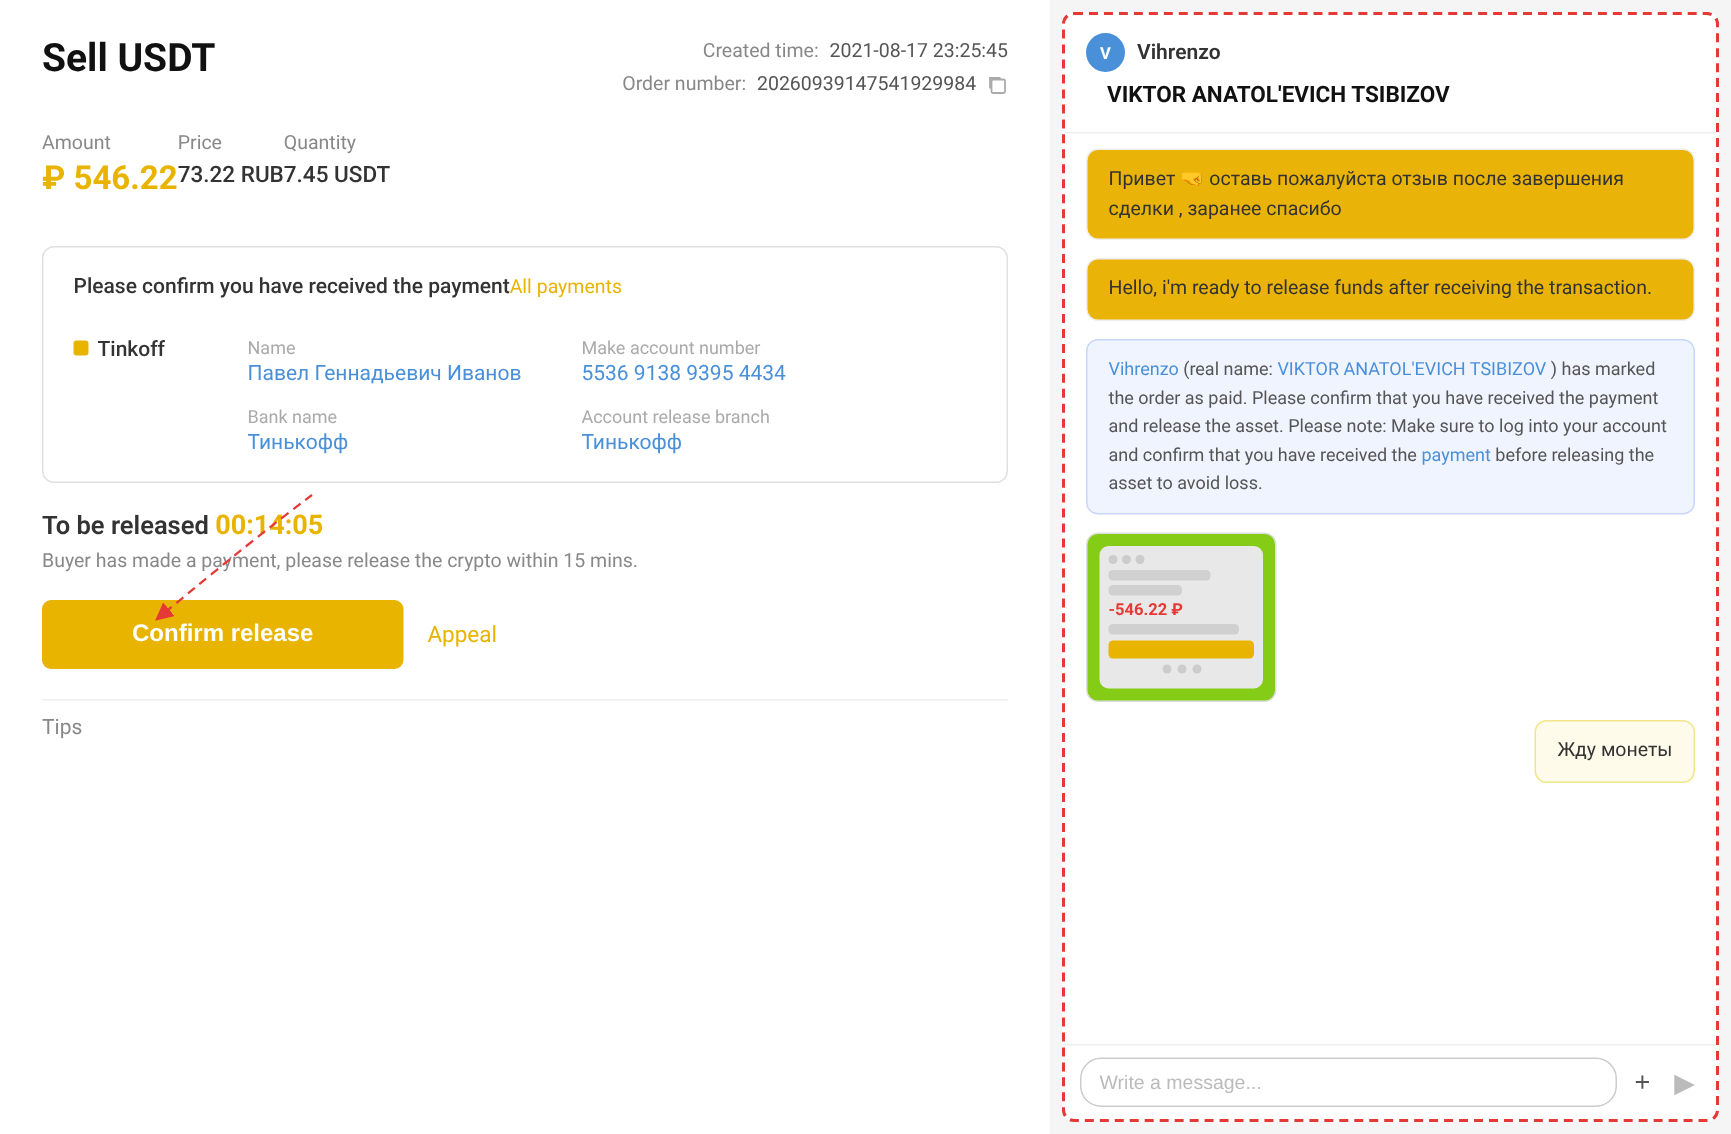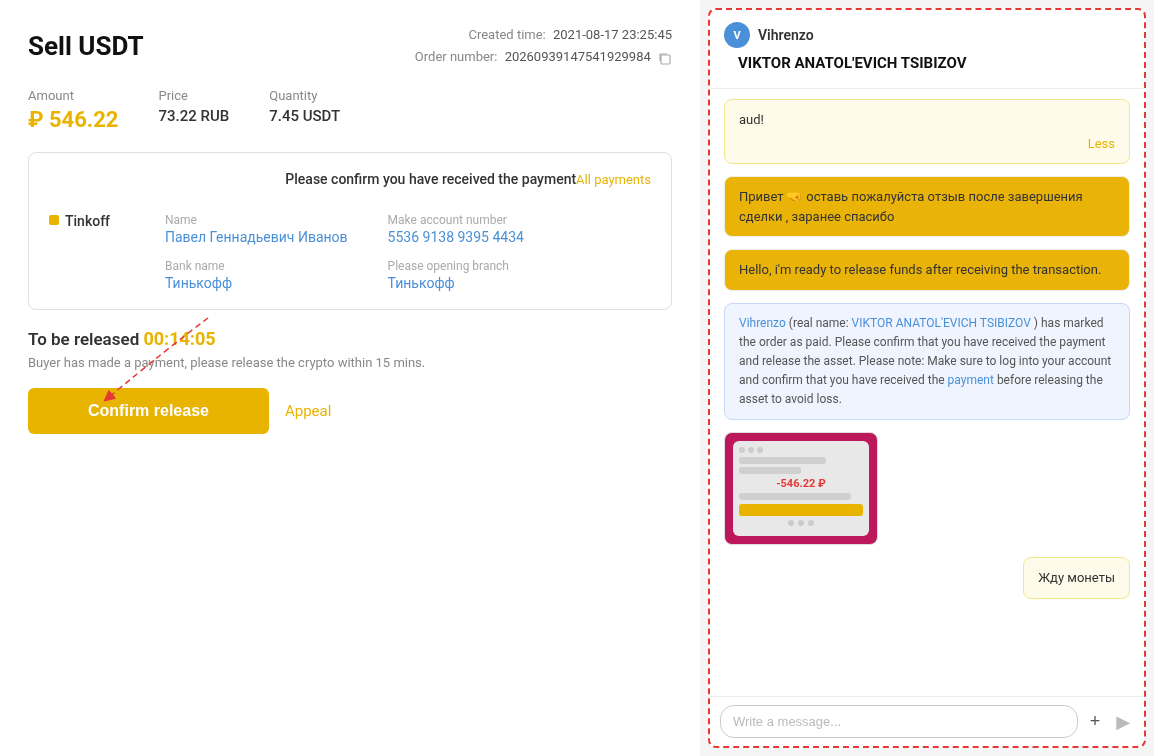--- a/index.html
+++ b/index.html
@@ -25,21 +25,21 @@
       margin: 8px;
       background: #fff;
       display: flex;
       flex-direction: column;
       overflow: hidden;
     }
     
     .order-header {
       display: flex;
       justify-content: space-between;
-      align-items: center;
+      align-items: flex-start;
       margin-bottom: 20px;
     }
     .sell-title {
       font-size: 26px;
       font-weight: 700;
       color: #111;
     }
     .order-meta {
       font-size: 13px;
       color: #888;
@@ -53,22 +53,21 @@
     .copy-icon {
       display: inline-block;
       width: 14px;
       height: 14px;
       margin-left: 4px;
       cursor: pointer;
       vertical-align: middle;
     }
     .order-amounts {
       display: flex;
-      gap: 40px;
-      margin-bottom: 20px;
+      margin-bottom: 32px;
     }
     .amount-block label {
       font-size: 13px;
       color: #888;
       display: block;
       margin-bottom: 4px;
     }
     .amount-block .amount-value {
       font-size: 22px;
       font-weight: 700;
@@ -80,21 +79,21 @@
       color: #333;
     }
     .payment-box {
       border: 1px solid #e0e0e0;
       border-radius: 8px;
       padding: 18px 20px;
       margin-bottom: 18px;
     }
     .payment-box-header {
       display: flex;
-      justify-content: flex-end;
+      justify-content: flex-start;
       align-items: center;
       margin-bottom: 12px;
     }
     .payment-box-header .notice {
       font-size: 14px;
       font-weight: 500;
       color: #333;
     }
     .all-payments-link {
       color: #e8b400;
@@ -259,26 +258,25 @@
       background: #f0f4ff;
       border: 1px solid #c8d8f8;
       font-size: 12px;
       line-height: 1.6;
       color: #555;
     }
     .msg-system .link-text {
       color: #4a90d9;
     }
     .msg-screenshot {
-      background: #be185d;
+      background: #84cc16;
       border: 1px solid #ddd;
       border-radius: 8px;
       padding: 8px;
-      width: 154px;
-      text-align: center;
+      width: 127px;
     }
     .screenshot-mockup {
       background: #e8e8e8;
       border-radius: 6px;
       padding: 6px;
       font-size: 10px;
       color: #888;
     }
     .screenshot-top-bar {
       display: flex;
@@ -415,21 +413,21 @@
         </div>
         <div class="detail-field">
           <label>Make account number</label>
           <div class="field-val">5536 9138 9395 4434</div>
         </div>
         <div class="detail-field">
           <label>Bank name</label>
           <div class="field-val">Тинькофф</div>
         </div>
         <div class="detail-field">
-          <label>Please opening branch</label>
+          <label>Account release branch</label>
           <div class="field-val">Тинькофф</div>
         </div>
       </div>
     </div>
   </div>
 
   <div style="margin-bottom:6px;">
     <span class="to-be-released">
       <span>To be released</span>
       <span class="timer">00:14:05</span>
@@ -446,37 +444,36 @@
         <marker id="ah" markerWidth="8" markerHeight="8" refX="4" refY="4" orient="auto">
           <path d="M0,0 L8,4 L0,8 Z" fill="#e53935"></path>
         </marker>
       </defs>
       <path d="M200,10 Q160,40 100,90" stroke="#e53935" stroke-width="1.5" stroke-dasharray="6,4" fill="none" marker-end="url(#ah)"></path>
     </svg>
     <button class="confirm-btn">Confirm release</button>
     <a class="appeal-link">Appeal</a>
   </div>
 
+  <div class="tips-label">
+    <span>Tips</span>
+  </div>
 </div>
 
 <div class="right-panel">
   <div class="chat-header">
     <div class="chat-user-row">
       <div class="user-avatar">V</div>
       <span class="chat-username">Vihrenzo</span>
     </div>
     <div class="chat-realname">VIKTOR ANATOL'EVICH TSIBIZOV</div>
   </div>
 
   <div class="chat-messages">
 
-    <div class="msg-bubble msg-yellow">
-      <span>aud!</span>
-      <a class="less-link">Less</a>
-    </div>
 
     <div class="msg-bubble msg-white">
       <span>Привет 🤜 оставь пожалуйста отзыв после завершения сделки , заранее спасибо</span>
     </div>
 
     <div class="msg-bubble msg-white">
       <span>Hello, i'm ready to release funds after receiving the transaction.</span>
     </div>
 
     <div class="msg-bubble msg-system">

